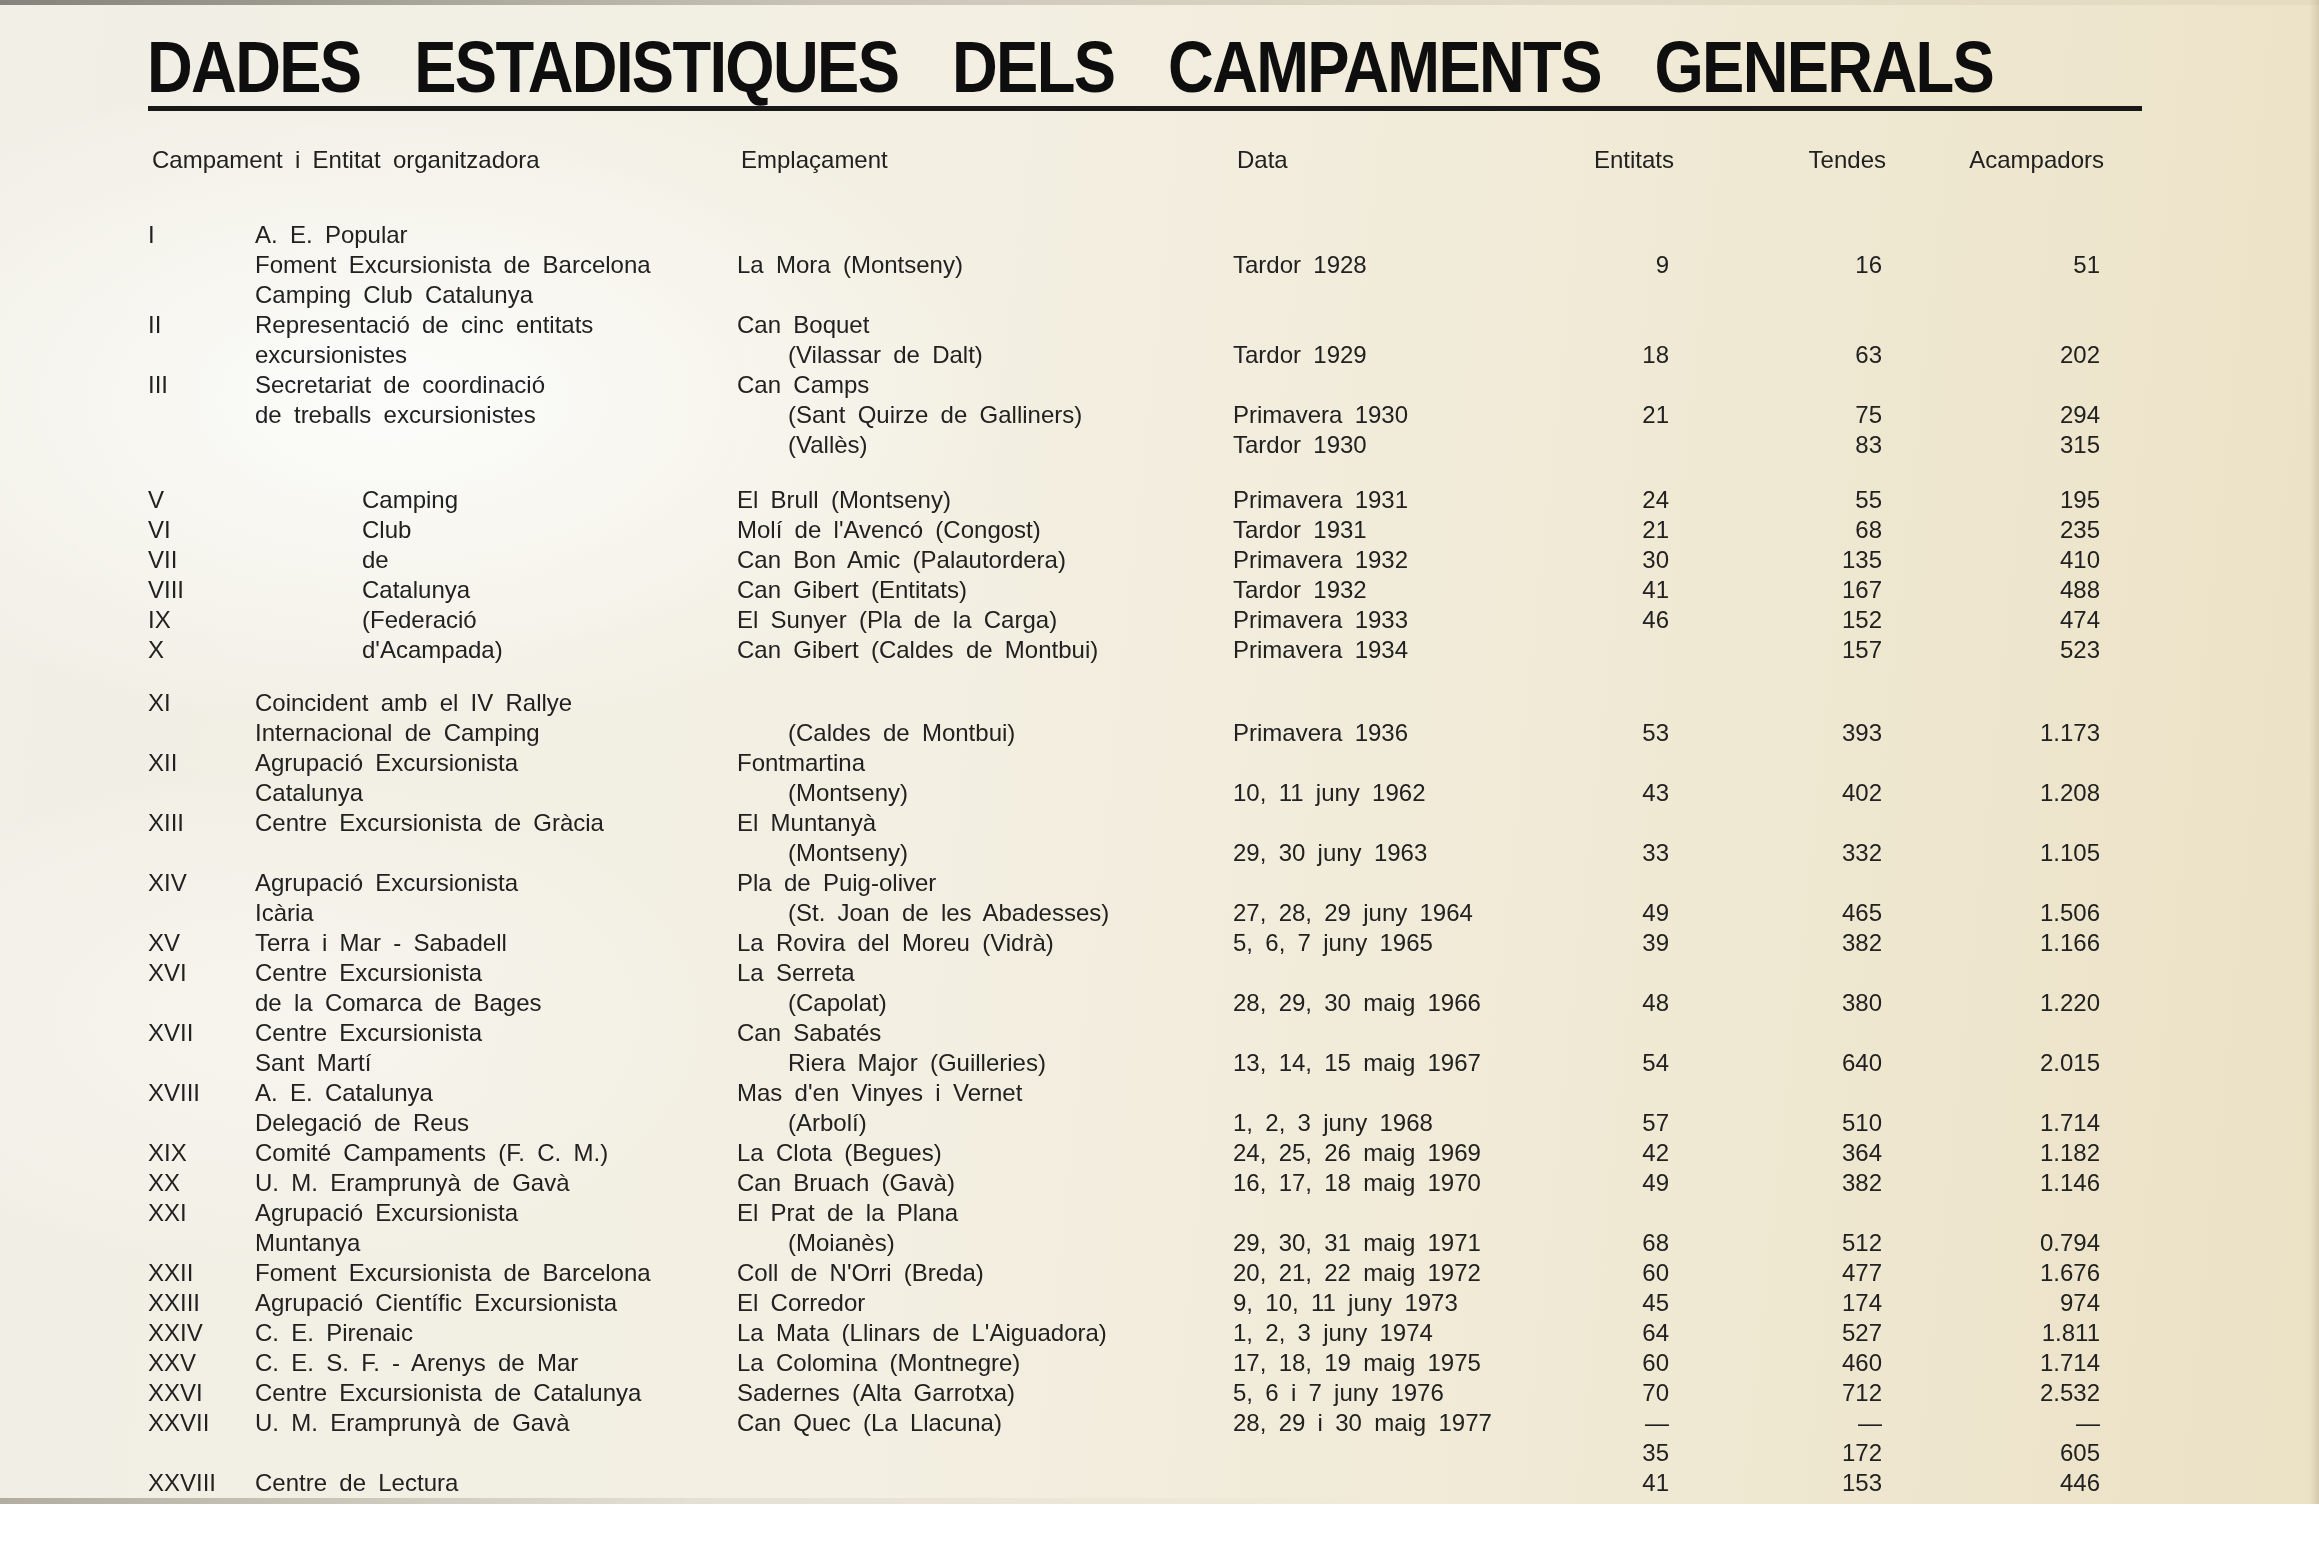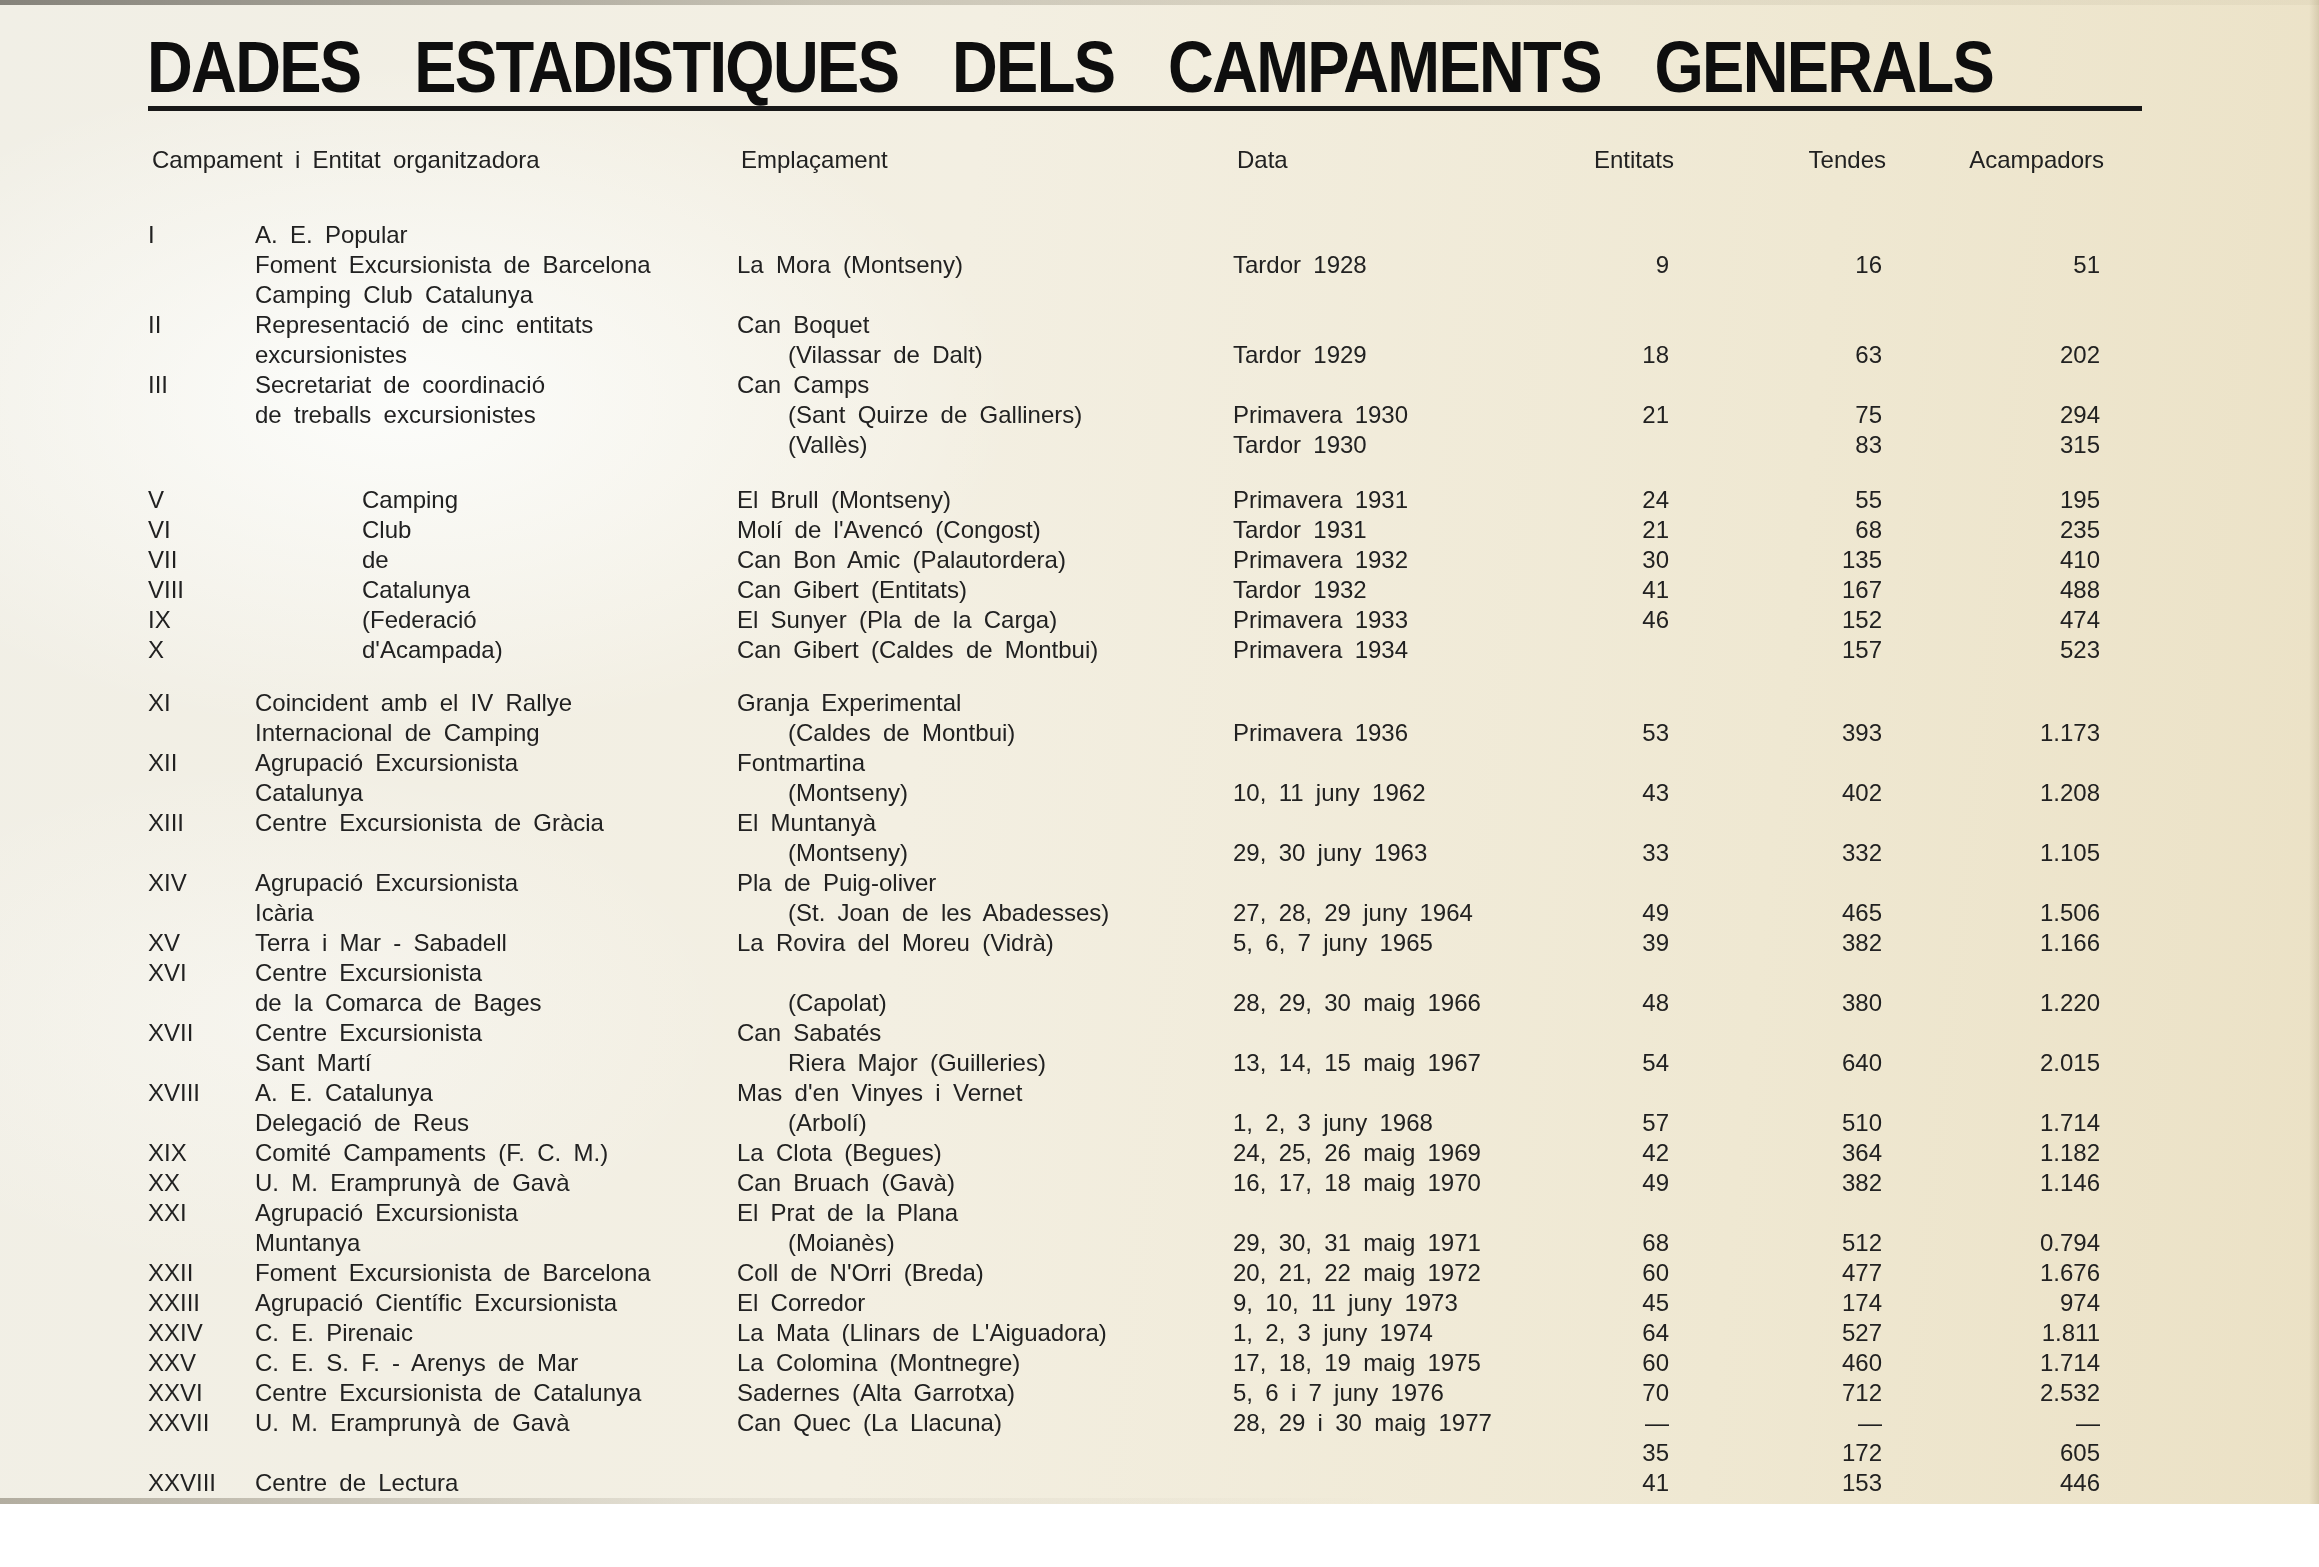--- a/index.html
+++ b/index.html
@@ -197,21 +197,20 @@
         <div class="cell ind-entity">d'Acampada)</div>
         <div class="cell">Can Gibert (Caldes de Montbui)</div>
         <div class="cell">Primavera 1934</div>
         <div class="cell num"></div>
         <div class="cell num">157</div>
         <div class="cell num">523</div>
       </div>
       <div class="tline" style="margin-top: 23px;">
         <div class="cell">XI</div>
         <div class="cell">Coincident amb el IV Rallye</div>
-        <div class="cell">Granja Experimental</div>
         <div class="cell"></div>
         <div class="cell num"></div>
         <div class="cell num"></div>
         <div class="cell num"></div>
       </div>
       <div class="tline">
         <div class="cell"></div>
         <div class="cell">Internacional de Camping</div>
         <div class="cell ind-loc">(Caldes de Montbui)</div>
         <div class="cell">Primavera 1936</div>
@@ -278,20 +277,21 @@
         <div class="cell">Terra i Mar - Sabadell</div>
         <div class="cell">La Rovira del Moreu (Vidrà)</div>
         <div class="cell">5, 6, 7 juny 1965</div>
         <div class="cell num">39</div>
         <div class="cell num">382</div>
         <div class="cell num">1.166</div>
       </div>
       <div class="tline">
         <div class="cell">XVI</div>
         <div class="cell">Centre Excursionista</div>
+        <div class="cell">La Serreta</div>
         <div class="cell"></div>
         <div class="cell num"></div>
         <div class="cell num"></div>
         <div class="cell num"></div>
       </div>
       <div class="tline">
         <div class="cell"></div>
         <div class="cell">de la Comarca de Bages</div>
         <div class="cell ind-loc">(Capolat)</div>
         <div class="cell">28, 29, 30 maig 1966</div>

